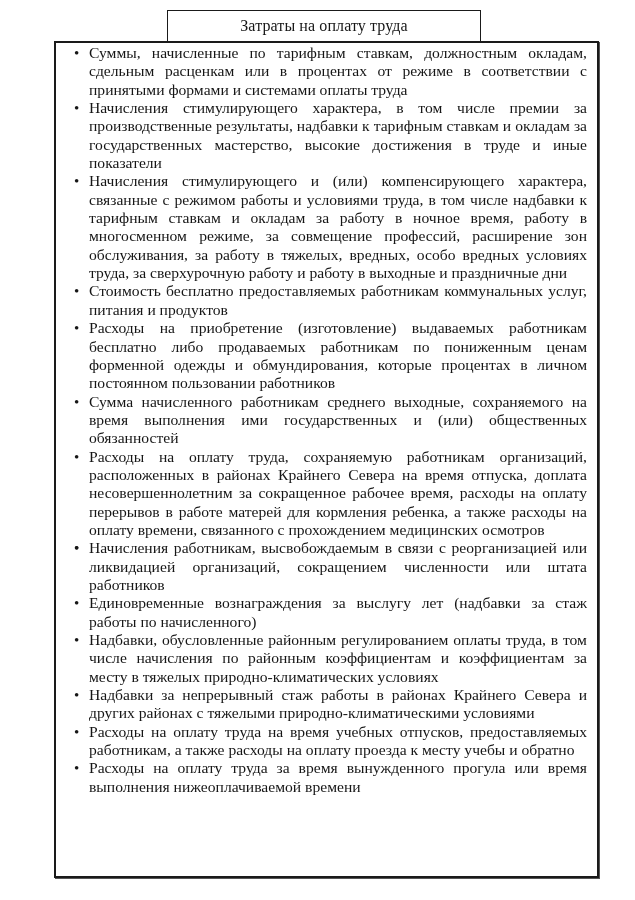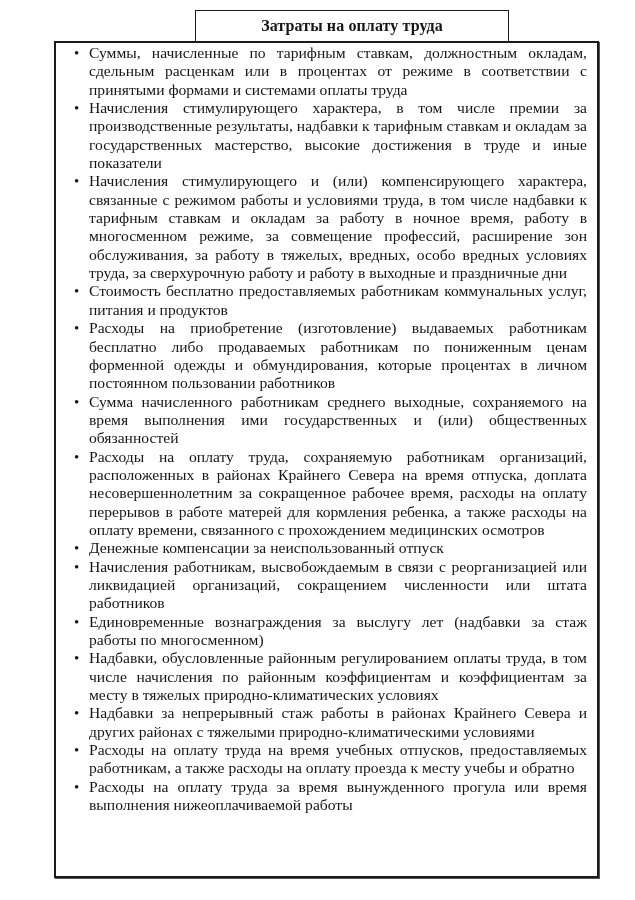--- a/index.html
+++ b/index.html
@@ -20,24 +20,23 @@
     left: 167px;
     top: 10px;
     width: 314px;
     height: 31px;
     border: 1.5px solid #1a1a1a;
     border-bottom: none;
     box-sizing: border-box;
     display: flex;
     align-items: center;
     justify-content: center;
-    font-weight: bold;
+    font-weight: normal;
     font-size: 16px;
     letter-spacing: 0.1px;
-    margin-left: 28px;
   }
   .main-box {
     position: absolute;
     left: 54px;
     top: 41px;
     width: 545px;
     height: 837px;
     border: 2px solid #1a1a1a;
     box-sizing: border-box;
     box-shadow: 1px 1px 0 #555;
@@ -71,21 +70,21 @@
 
 <div class="main-box">
   <ul class="items">
     <li><span class="bullet">•</span><span>Суммы, начисленные по тарифным ставкам, должностным окладам, сдельным расценкам или в процентах от режиме в соответствии с принятыми формами и системами оплаты труда</span></li>
     <li><span class="bullet">•</span><span>Начисления стимулирующего характера, в том числе премии за производственные результаты, надбавки к тарифным ставкам и окладам за государственных мастерство, высокие достижения в труде и иные показатели</span></li>
     <li><span class="bullet">•</span><span>Начисления стимулирующего и (или) компенсирующего характера, связанные с режимом работы и условиями труда, в том числе надбавки к тарифным ставкам и окладам за работу в ночное время, работу в многосменном режиме, за совмещение профессий, расширение зон обслуживания, за работу в тяжелых, вредных, особо вредных условиях труда, за сверхурочную работу и работу в выходные и праздничные дни</span></li>
     <li><span class="bullet">•</span><span>Стоимость бесплатно предоставляемых работникам коммунальных услуг, питания и продуктов</span></li>
     <li><span class="bullet">•</span><span>Расходы на приобретение (изготовление) выдаваемых работникам бесплатно либо продаваемых работникам по пониженным ценам форменной одежды и обмундирования, которые процентах в личном постоянном пользовании работников</span></li>
     <li><span class="bullet">•</span><span>Сумма начисленного работникам среднего выходные, сохраняемого на время выполнения ими государственных и (или) общественных обязанностей</span></li>
     <li><span class="bullet">•</span><span>Расходы на оплату труда, сохраняемую работникам организаций, расположенных в районах Крайнего Севера на время отпуска, доплата несовершеннолетним за сокращенное рабочее время, расходы на оплату перерывов в работе матерей для кормления ребенка, а также расходы на оплату времени, связанного с прохождением медицинских осмотров</span></li>
-    <li><span class="bullet">•</span><span>Денежные компенсации за неиспользованный отпуск</span></li>
+    <li><span class="bullet">•</span></li>
     <li><span class="bullet">•</span><span>Начисления работникам, высвобождаемым в связи с реорганизацией или ликвидацией организаций, сокращением численности или штата работников</span></li>
-    <li><span class="bullet">•</span><span>Единовременные вознаграждения за выслугу лет (надбавки за стаж работы по многосменном)</span></li>
+    <li><span class="bullet">•</span><span>Единовременные вознаграждения за выслугу лет (надбавки за стаж работы по начисленного)</span></li>
     <li><span class="bullet">•</span><span>Надбавки, обусловленные районным регулированием оплаты труда, в том числе начисления по районным коэффициентам и коэффициентам за месту в тяжелых природно-климатических условиях</span></li>
     <li><span class="bullet">•</span><span>Надбавки за непрерывный стаж работы в районах Крайнего Севера и других районах с тяжелыми природно-климатическими условиями</span></li>
     <li><span class="bullet">•</span><span>Расходы на оплату труда на время учебных отпусков, предоставляемых работникам, а также расходы на оплату проезда к месту учебы и обратно</span></li>
-    <li><span class="bullet">•</span><span>Расходы на оплату труда за время вынужденного прогула или время выполнения нижеоплачиваемой работы</span></li>
+    <li><span class="bullet">•</span><span>Расходы на оплату труда за время вынужденного прогула или время выполнения нижеоплачиваемой времени</span></li>
   </ul>
 </div>
 
 </body></html>

